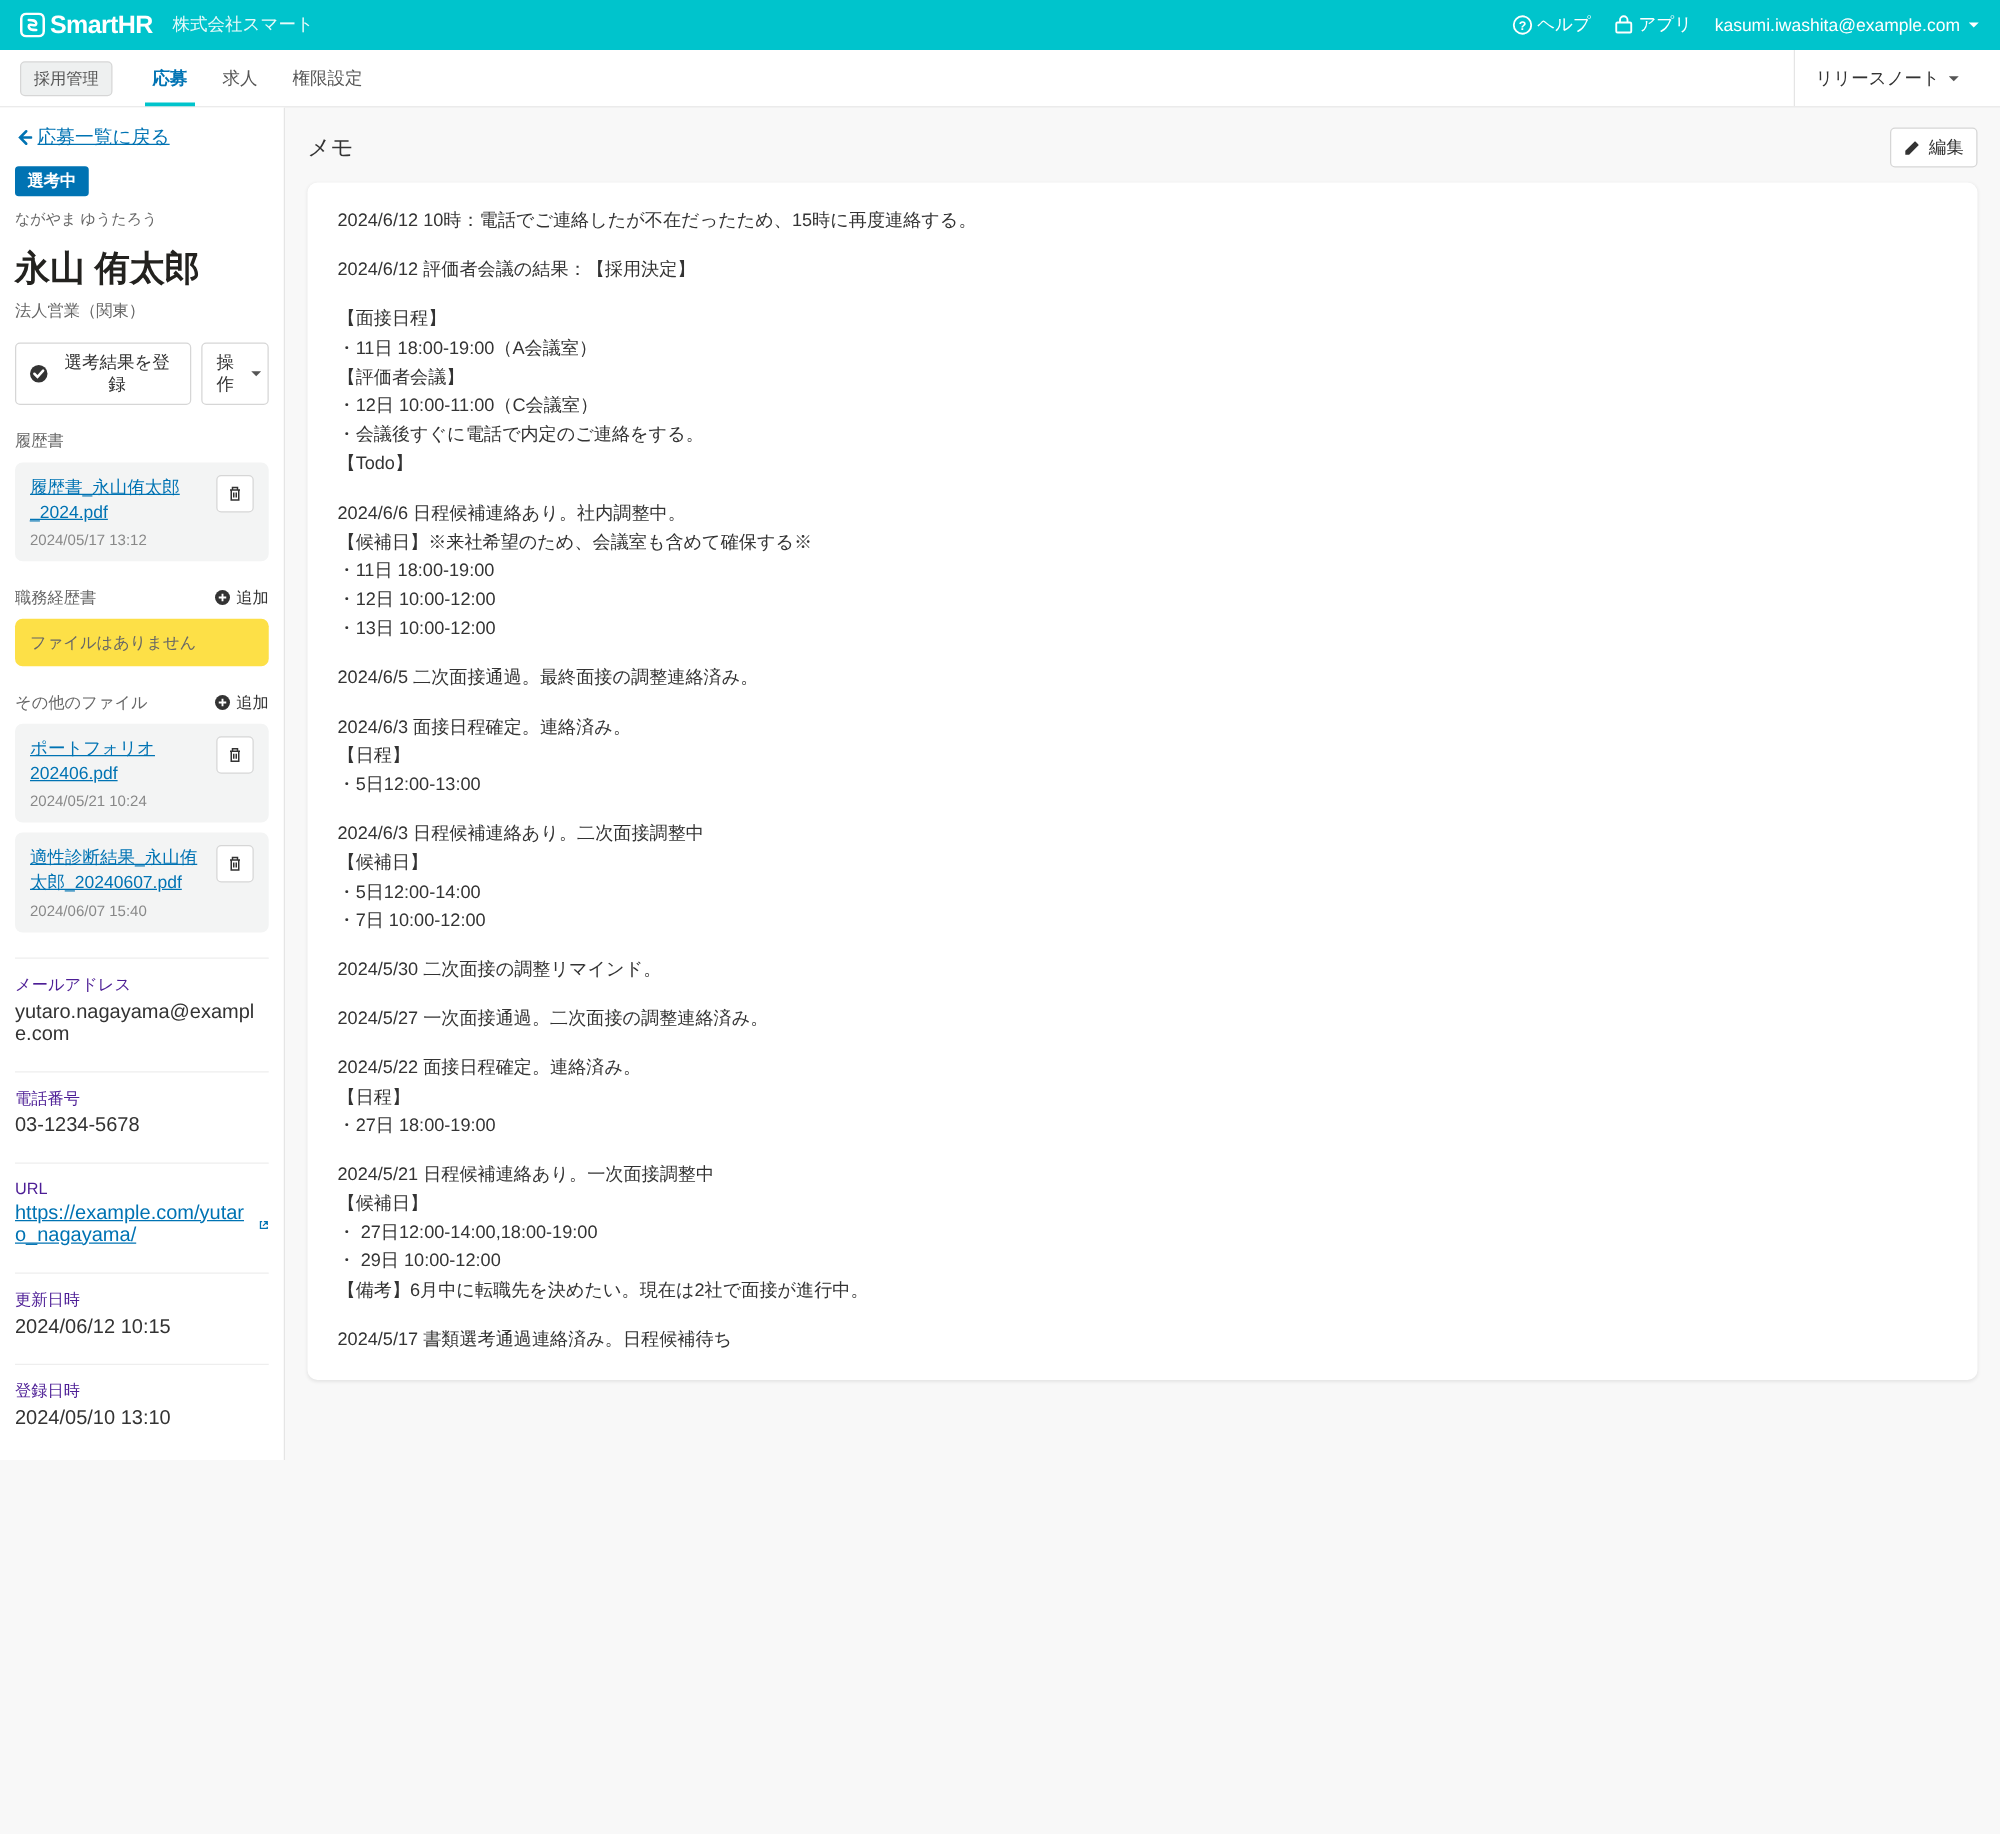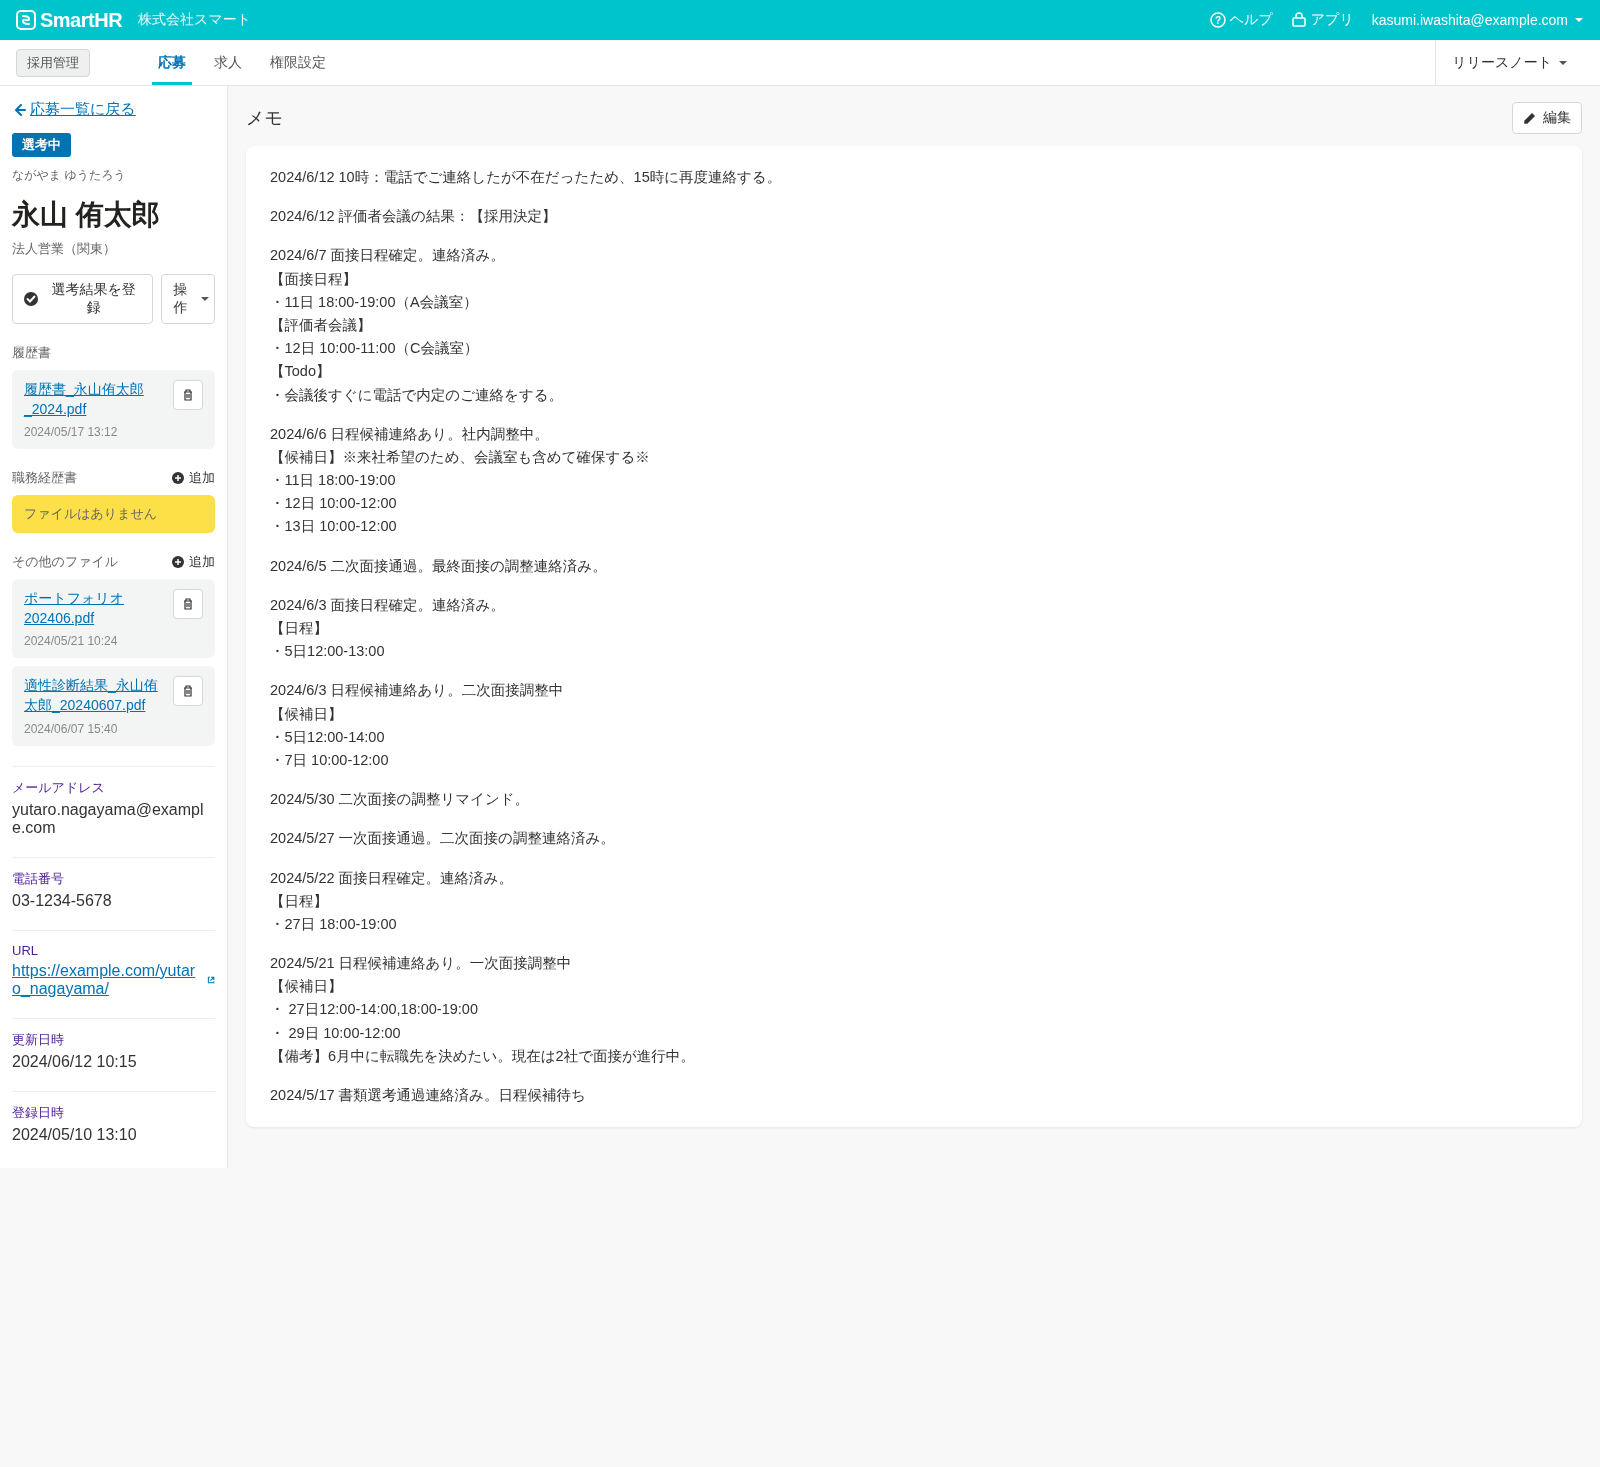--- a/index.html
+++ b/index.html
@@ -8,21 +8,21 @@
 
 .topbar { background: #00c4cc; color: #fff; height: 40px; display: flex; align-items: center; padding: 0 16px; }
 .logo { display: flex; align-items: center; font-weight: 700; font-size: 20px; letter-spacing: -0.5px; }
 .logo svg { margin-right: 4px; }
 .company-name { margin-left: 16px; font-size: 14px; color: #e8fafa; }
 .topbar-right { margin-left: auto; display: flex; align-items: center; gap: 18px; font-size: 14px; }
 .topbar-right a { color: #fff; text-decoration: none; display: inline-flex; align-items: center; gap: 4px; }
 .user-menu { display: inline-flex; align-items: center; gap: 6px; cursor: pointer; }
 
 
-.navrow { background: #fff; border-bottom: 1px solid #e5e5e5; display: flex; align-items: stretch; padding: 0 16px; height: 46px; gap: 36px; }
+.navrow { background: #fff; border-bottom: 1px solid #e5e5e5; display: flex; align-items: stretch; padding: 0 16px; height: 46px; }
 .nav-pill { background: #eef0f0; border: 1px solid #d6d6d6; border-radius: 4px; padding: 4px 10px; font-size: 13px; color: #555; align-self: center; margin-right: 18px; }
 .nav-tab { display: flex; align-items: center; padding: 0 14px; color: #555; cursor: pointer; position: relative; }
 .nav-tab.active { color: #0073b3; font-weight: 600; }
 .nav-tab.active::after { content: ""; position: absolute; left: 8px; right: 8px; bottom: 0; height: 3px; background: #00c4cc; }
 .release-notes { margin-left: auto; border-left: 1px solid #e5e5e5; display: flex; align-items: center; padding: 0 16px; cursor: pointer; color: #333; gap: 6px; }
 
 
 .layout { display: flex; }
 .sidebar { width: 228px; background: #fff; border-right: 1px solid #e5e5e5; padding: 14px 12px 24px; }
 .main { flex: 1; padding: 16px 18px 24px; }
@@ -241,27 +241,26 @@
           </svg>
         <span>編集</span>
       </button>
     </div>
     <div class="memo-card">
       <div id="memo-lines">
           <div class="memo-line">2024/6/12 10時：電話でご連絡したが不在だったため、15時に再度連絡する。</div>
           <div class="memo-line blank"></div>
           <div class="memo-line">2024/6/12 評価者会議の結果：【採用決定】</div>
           <div class="memo-line blank"></div>
-          <div class="memo-line">2024/6/7 面接日程確定。連絡済み。</div>
           <div class="memo-line">【面接日程】</div>
           <div class="memo-line">・11日 18:00-19:00（A会議室）</div>
           <div class="memo-line">【評価者会議】</div>
           <div class="memo-line">・12日 10:00-11:00（C会議室）</div>
+          <div class="memo-line">・会議後すぐに電話で内定のご連絡をする。</div>
           <div class="memo-line">【Todo】</div>
-          <div class="memo-line">・会議後すぐに電話で内定のご連絡をする。</div>
           <div class="memo-line blank"></div>
           <div class="memo-line">2024/6/6 日程候補連絡あり。社内調整中。</div>
           <div class="memo-line">【候補日】※来社希望のため、会議室も含めて確保する※</div>
           <div class="memo-line">・11日 18:00-19:00</div>
           <div class="memo-line">・12日 10:00-12:00</div>
           <div class="memo-line">・13日 10:00-12:00</div>
           <div class="memo-line blank"></div>
           <div class="memo-line">2024/6/5 二次面接通過。最終面接の調整連絡済み。</div>
           <div class="memo-line blank"></div>
           <div class="memo-line">2024/6/3 面接日程確定。連絡済み。</div>

